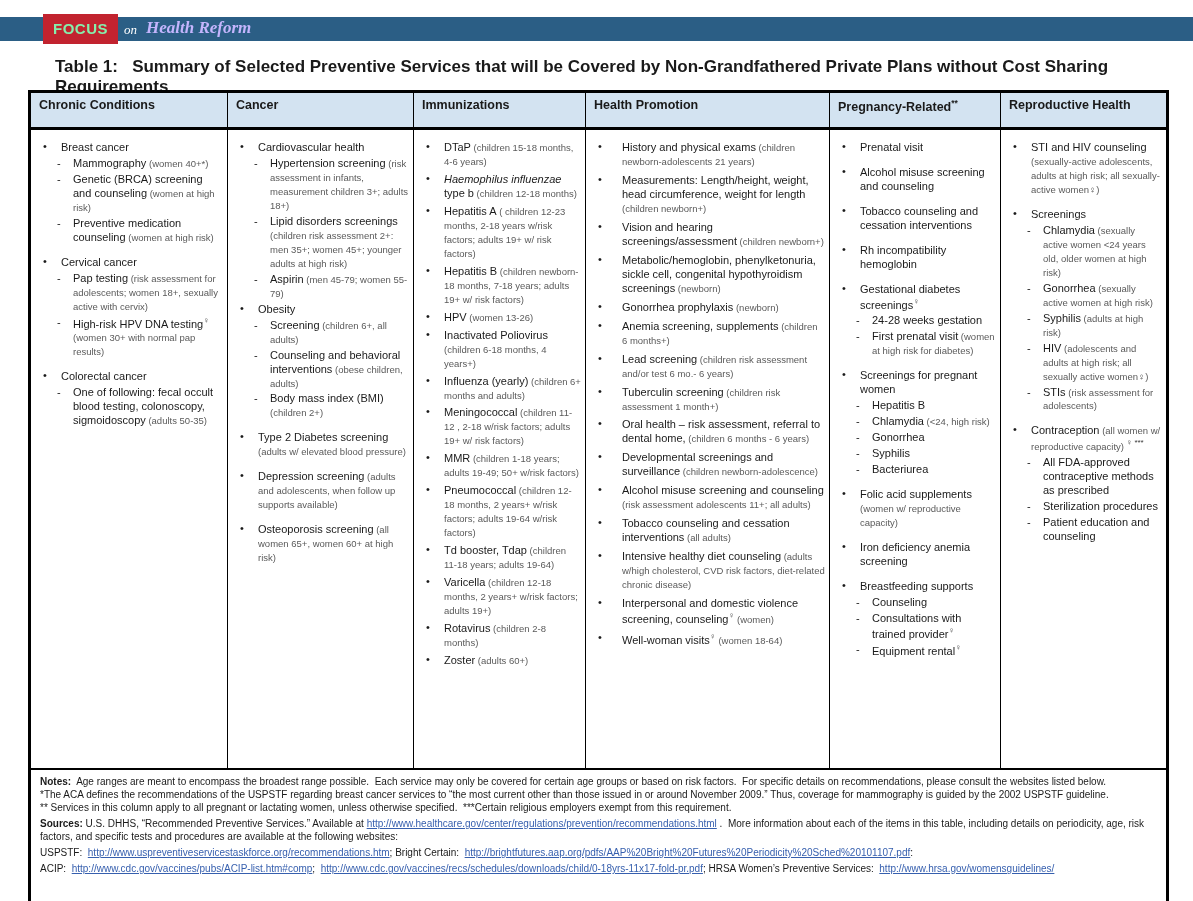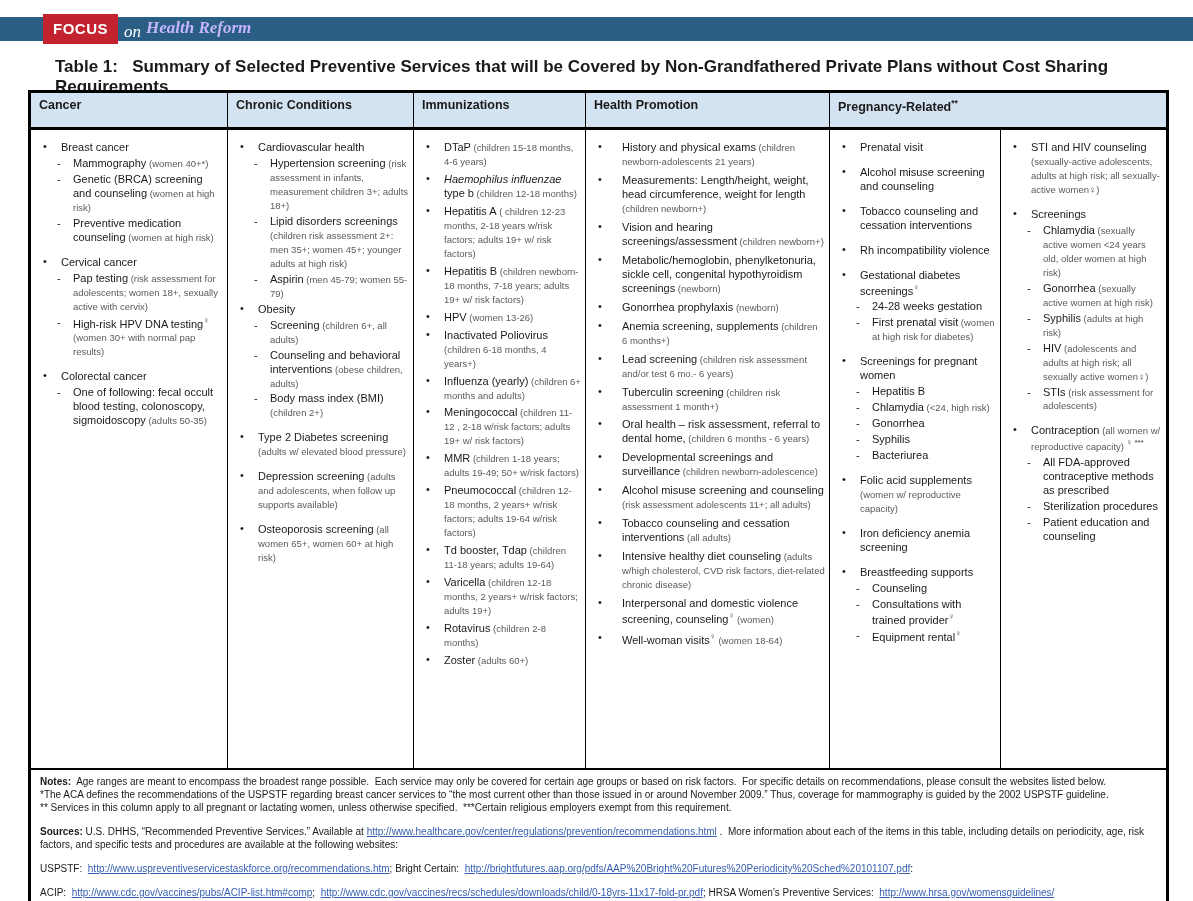--- a/index.html
+++ b/index.html
@@ -3,22 +3,22 @@
 <meta charset="utf-8">
 <style>
   *{box-sizing:border-box;margin:0;padding:0}
   html,body{background:#fff}
   body{width:1193px;height:901px;position:relative;overflow:hidden;
        font-family:"Liberation Sans","DejaVu Sans",sans-serif;color:#1a1a1a}
 
   
   .banner{position:absolute;left:0;top:17px;width:1193px;height:24px;background:var(--banner_blue,#2b5e85)}
   .brand-box{position:absolute;left:43px;top:-3px;height:30px;line-height:30px;padding:0 10px;
-             background:var(--brand_red,#c2232f);color:#ffffff;font-weight:bold;font-size:15px;letter-spacing:.5px}
-  .brand-on{position:absolute;left:124px;top:5px;color:#fff;font-size:17px;font-style:italic;
+             background:var(--brand_red,#c2232f);color:#86efac;font-weight:bold;font-size:15px;letter-spacing:.5px}
+  .brand-on{position:absolute;left:124px;top:5px;color:#fff;font-size:13px;font-style:italic;
             font-family:"Liberation Serif","DejaVu Serif",serif}
   .brand-suffix{position:absolute;left:146px;top:1px;color:#c4b5fd;font-size:17px;font-style:italic;font-weight:bold;
                 font-family:"Liberation Serif","DejaVu Serif",serif}
 
   .doc-title{position:absolute;left:55px;top:57px;font-size:17px;font-weight:bold;white-space:pre-wrap}
 
   
   .table-frame{position:absolute;left:28px;top:90px;width:1141px;border:3px solid #000;background:#fff}
   .thead,.tbody{display:grid;grid-template-columns:197px 186px 172px 244px 171px 1fr}
   .thead{background:var(--table_header_bg,#d3e3f1);border-bottom:3px solid #000;height:37px}
@@ -39,44 +39,45 @@
   .col-2 .item{margin-bottom:4px}
   .col-3 .item{margin-bottom:5px;padding-left:30px}
   .main{color:#1a1a1a}
   .im{font-style:italic}
   .detail{color:var(--detail_gray,#5a5a5a);font-size:9.5px}
   sup.symb{font-size:8px;color:#333}
 
   
   .notes{height:158px;padding:5px 9px 4px 9px;font-size:10px;line-height:1.3}
   .note-line{white-space:pre-wrap}
-  .note-line.spaced{margin-top:11px}
+  .note-line.spaced{margin-top:3px}
   .ns-bold{font-weight:bold}
   .link{color:var(--link_blue,#365fae);text-decoration:underline;cursor:pointer}
   sup.notesup{font-size:8px}
 </style>
 </head>
 <body>
 
 <div class="page">
   <div class="banner">
     <span class="brand-box"><span>FOCUS</span></span>
     <span class="brand-on">on</span>
     <span class="brand-suffix">Health Reform</span>
   </div>
 
   <div class="doc-title">Table 1:   Summary of Selected Preventive Services that will be Covered by Non-Grandfathered Private Plans without Cost Sharing Requirements</div>
 
   <div class="table-frame">
     <div class="thead" id="thead">
+        <div class="th"><span>Chronic Conditions</span></div>
         <div class="th"><span>Cancer</span></div>
-        <div class="th"><span>Chronic Conditions</span></div>
         <div class="th"><span>Immunizations</span></div>
         <div class="th"><span>Health Promotion</span></div>
         <div class="th"><span>Pregnancy-Related</span><sup>**</sup></div>
+        <div class="th"><span>Reproductive Health</span></div>
       </div>
     <div class="tbody" id="tbody">
         <div class="col col-0">
           <div class="item bullet"><span class="marker">•</span><span class="main">Breast cancer</span></div>
           <div class="item dash"><span class="marker">-</span><span class="main">Mammography</span><span class="detail"> (women 40+*)</span></div>
           <div class="item dash"><span class="marker">-</span><span class="main">Genetic (BRCA) screening and counseling</span><span class="detail"> (women at high risk)</span></div>
           <div class="item dash"><span class="marker">-</span><span class="main">Preventive medication counseling</span><span class="detail"> (women at high risk)</span></div>
           <div class="item bullet gap"><span class="marker">•</span><span class="main">Cervical cancer</span></div>
           <div class="item dash"><span class="marker">-</span><span class="main">Pap testing</span><span class="detail"> (risk assessment for adolescents; women 18+, sexually active with cervix)</span></div>
           <div class="item dash"><span class="marker">-</span><span class="main">High-risk HPV DNA testing</span><sup class="symb">♀</sup><span class="detail"> (women 30+ with normal pap results)</span></div>
@@ -126,21 +127,21 @@
           <div class="item bullet"><span class="marker">•</span><span class="main">Alcohol misuse screening and counseling</span><span class="detail"> (risk assessment adolescents 11+; all adults)</span></div>
           <div class="item bullet"><span class="marker">•</span><span class="main">Tobacco counseling and cessation interventions</span><span class="detail"> (all adults)</span></div>
           <div class="item bullet"><span class="marker">•</span><span class="main">Intensive healthy diet counseling</span><span class="detail"> (adults w/high cholesterol, CVD risk factors, diet-related chronic disease)</span></div>
           <div class="item bullet"><span class="marker">•</span><span class="main">Interpersonal and domestic violence screening, counseling</span><sup class="symb">♀</sup><span class="detail"> (women)</span></div>
           <div class="item bullet"><span class="marker">•</span><span class="main">Well-woman visits</span><sup class="symb">♀</sup><span class="detail"> (women 18-64)</span></div>
         </div>
         <div class="col col-4">
           <div class="item bullet"><span class="marker">•</span><span class="main">Prenatal visit</span></div>
           <div class="item bullet gap"><span class="marker">•</span><span class="main">Alcohol misuse screening and counseling</span></div>
           <div class="item bullet gap"><span class="marker">•</span><span class="main">Tobacco counseling and cessation interventions</span></div>
-          <div class="item bullet gap"><span class="marker">•</span><span class="main">Rh incompatibility violence</span></div>
+          <div class="item bullet gap"><span class="marker">•</span><span class="main">Rh incompatibility hemoglobin</span></div>
           <div class="item bullet gap"><span class="marker">•</span><span class="main">Gestational diabetes screenings</span><sup class="symb">♀</sup></div>
           <div class="item dash"><span class="marker">-</span><span class="main">24-28 weeks gestation</span></div>
           <div class="item dash"><span class="marker">-</span><span class="main">First prenatal visit</span><span class="detail"> (women at high risk for diabetes)</span></div>
           <div class="item bullet gap"><span class="marker">•</span><span class="main">Screenings for pregnant women</span></div>
           <div class="item dash"><span class="marker">-</span><span class="main">Hepatitis B</span></div>
           <div class="item dash"><span class="marker">-</span><span class="main">Chlamydia</span><span class="detail"> (&lt;24, high risk)</span></div>
           <div class="item dash"><span class="marker">-</span><span class="main">Gonorrhea</span></div>
           <div class="item dash"><span class="marker">-</span><span class="main">Syphilis</span></div>
           <div class="item dash"><span class="marker">-</span><span class="main">Bacteriurea</span></div>
           <div class="item bullet gap"><span class="marker">•</span><span class="main">Folic acid supplements</span><span class="detail"> (women w/ reproductive capacity)</span></div>

